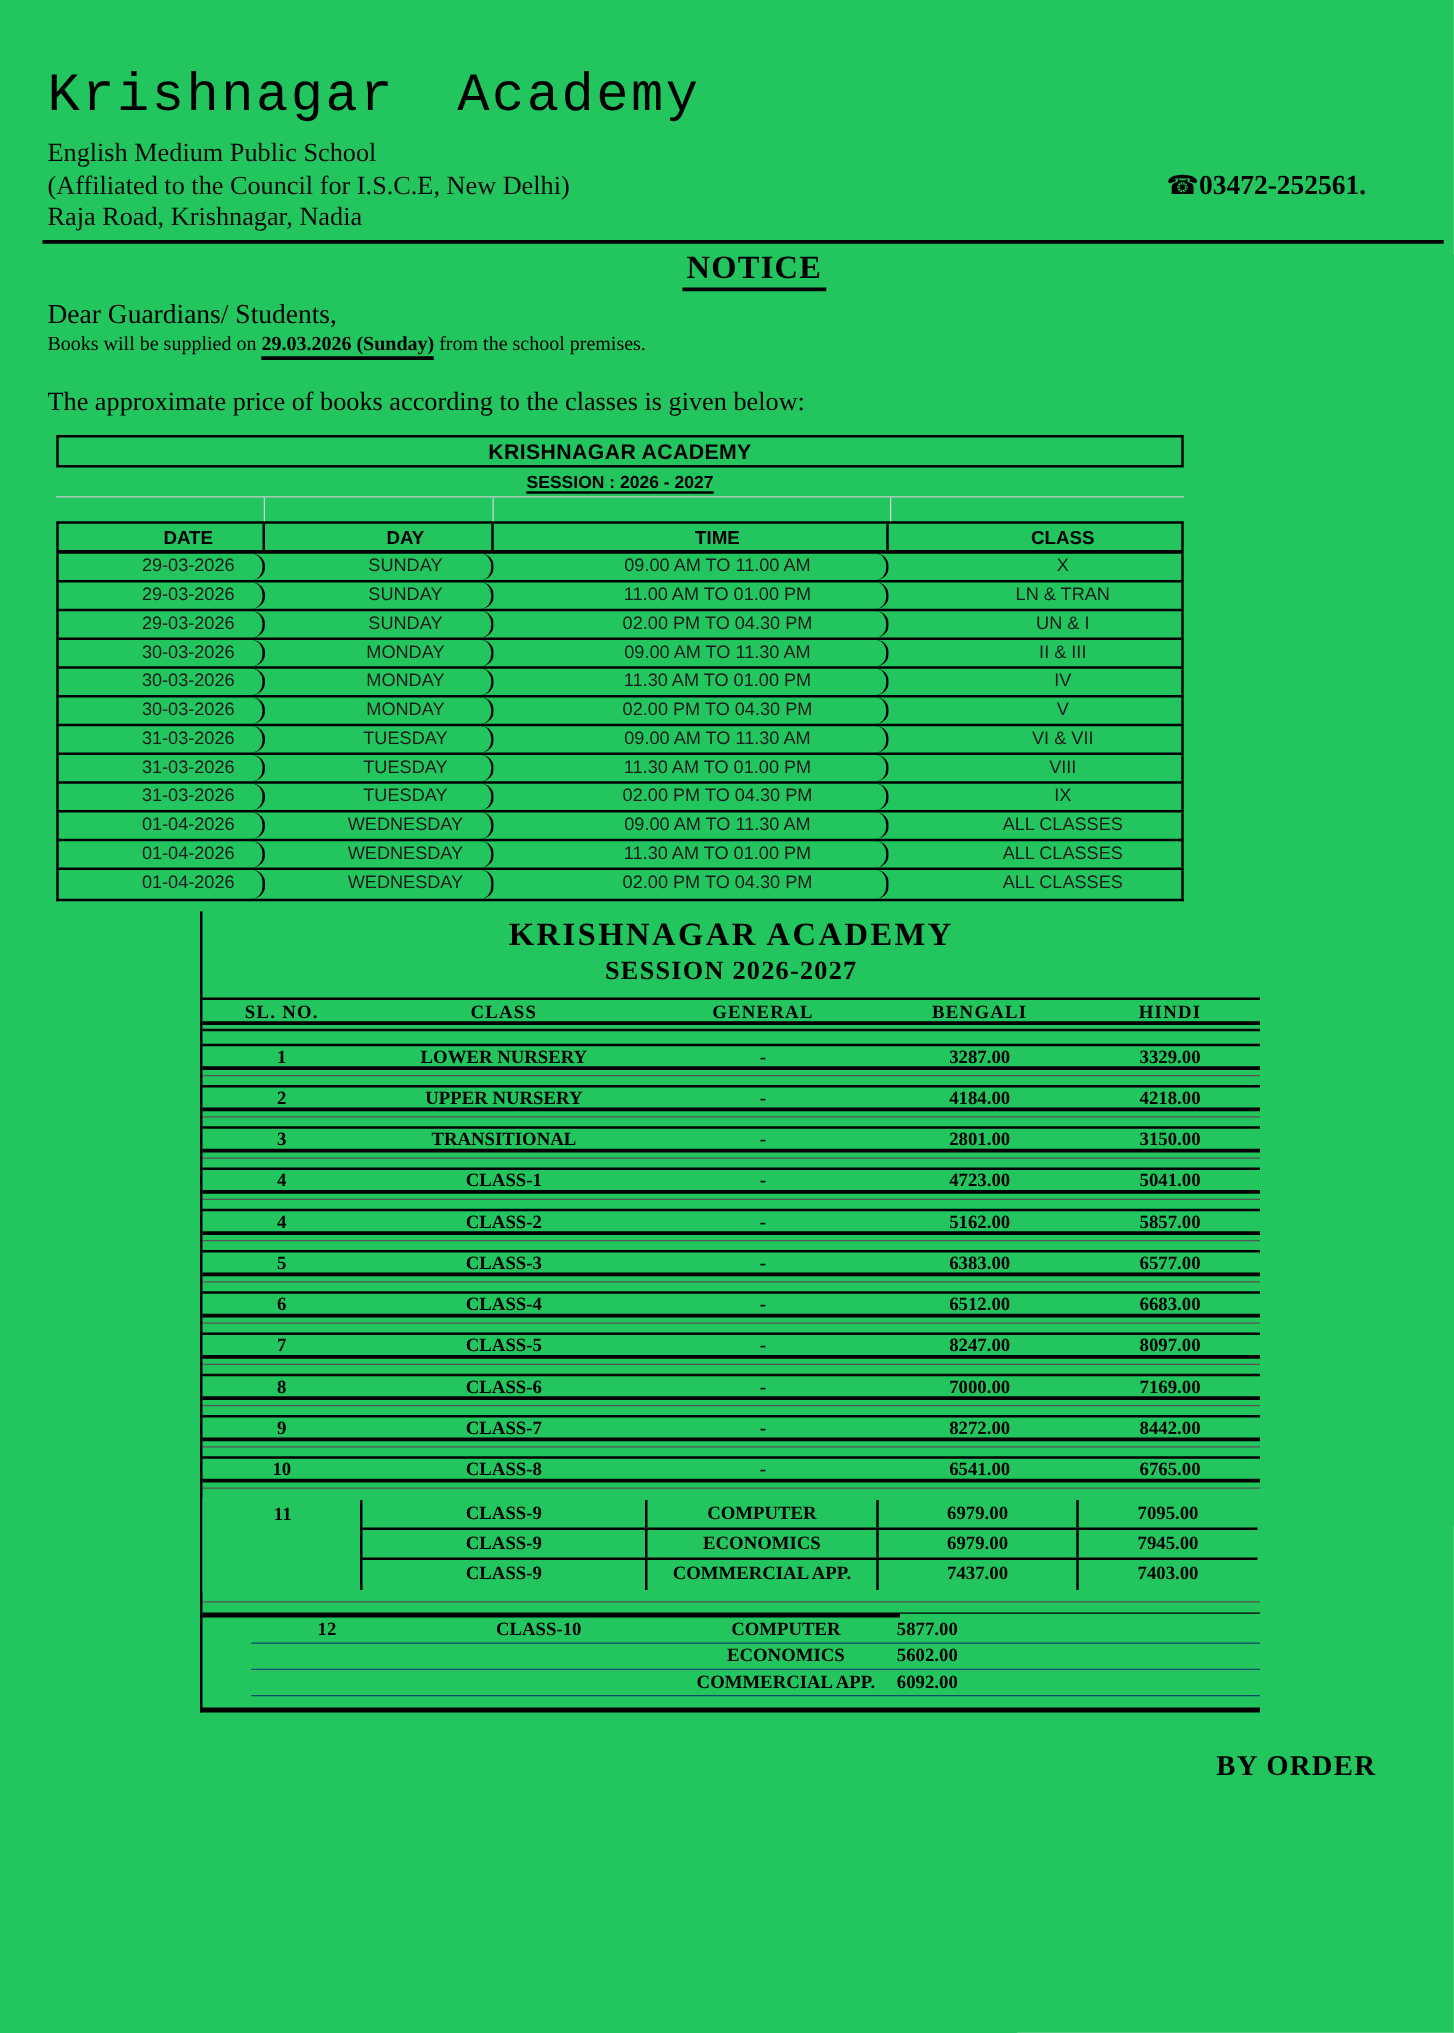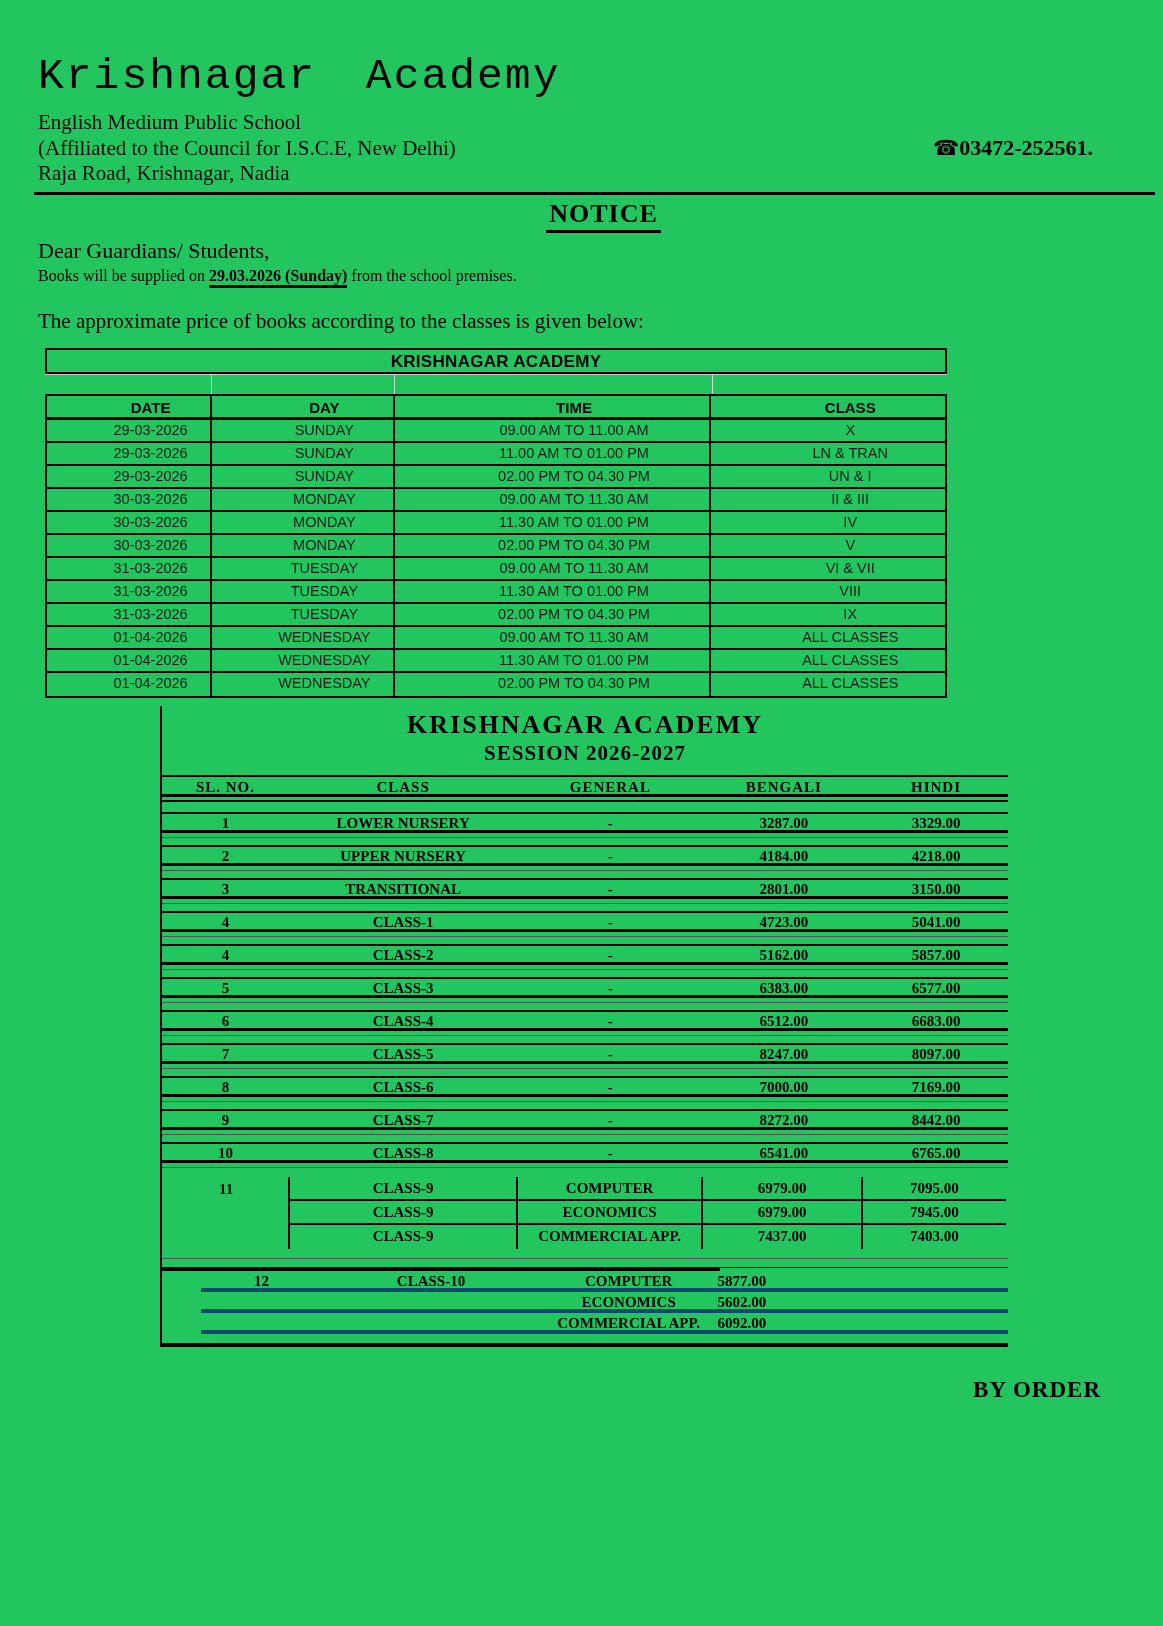--- a/index.html
+++ b/index.html
@@ -42,21 +42,21 @@
   .t1-empty { position:relative; height:20px; border-top:1px solid #cccccc; }
   .stub { position:absolute; top:0; bottom:0; width:1px; background:#d2d2d2; }
   .t1-head {
     display:flex; border:2px solid #000; border-bottom-width:3px;
     height:26px; font-weight:bold; font-size:15px;
   }
   .t1-head > div { line-height:23px; }
   .t1-body { border:2px solid #000; border-top:none; }
   .t1row { display:flex; height:23px; border-bottom:2px solid #000; font-size:14.5px; color:#1b1b1b; }
   .t1row:last-child { border-bottom:none; }
-  .t1row > div { line-height:21px; }
+  .t1row > div { line-height:21px;border-radius:10px; }
   .t1 .cell { text-align:center;padding-left:44px; }
   .t1 .cell:not(:last-child) { border-right:2px solid #000; }
   .cd { width:18.4%; } .cy { width:20.3%; } .ct { width:35.3%; } .cc { width:26%; }
   
   .t2 {
     margin:8px 0 0 160px; width:848px; border-left:2px solid #000;
     font-family:"Liberation Serif", serif; font-weight:bold; padding-top:4px;
     position:relative;
   }
   .t2-title { text-align:center; font-size:26px; line-height:30px; letter-spacing:2px; }
@@ -83,21 +83,21 @@
   .c9row { display:flex; height:24px; border-bottom:2px solid #000; }
   .c9row:last-child { border-bottom:none; }
   .c9row > div { line-height:22px; text-align:center; }
   .c9row > div:not(:last-child) { border-right:2px solid #000; }
   .c9cl { width:31.8%; } .c9gn { width:25.9%; } .c9bn { width:22.3%; } .c9hn { width:20%; }
   .gapline { height:2px; border-bottom:1px solid #555; margin-bottom:8px; }
   
   .t2c10top { position:relative; height:4px; }
   .t2c10top .seg-thick { position:absolute; left:0; top:0; width:66%; height:4px; background:#000; }
   .t2c10top .seg-thin  { position:absolute; right:0; top:0; width:34%; height:1px; background:#000; }
-  .c10row { display:flex; height:21px; border-bottom:4px solid #0c4a6e; font-size:15px;margin-left:39px; }
+  .c10row { display:flex; height:21px; border-bottom:1px solid #0c4a6e; font-size:15px;margin-left:39px; }
   .c10row > div { line-height:20px; }
   .kpr { width:36%; text-align:left; }
   .t2-bottom { height:4px; background:#000; margin:9px 0 0 -2px; }
   
   .by-order { margin:30px 62px 0 0; text-align:right; font-size:23px; font-weight:bold; letter-spacing:1px; }
 </style>
 </head>
 <body>
 
 <div class="page">
@@ -113,20 +113,23 @@
 
   <div class="notice-line">
     <span class="notice-title">NOTICE</span>
   </div>
   <div class="salutation">Dear Guardians/ Students,</div>
   <div class="supply"><span>Books will be supplied on </span><span class="hl">29.03.2026 (Sunday)</span><span> from the school premises.</span></div>
   <div class="intro">The approximate price of books according to the classes is given below:</div>
 
   <div class="t1">
     <div class="t1-title">KRISHNAGAR ACADEMY</div>
+    <div class="t1-session">
+      <span>SESSION : 2026 - 2027</span>
+    </div>
     <div class="t1-empty">
       <div class="stub" style="left:18.4%"></div>
       <div class="stub" style="left:38.7%"></div>
       <div class="stub" style="left:74%"></div>
     </div>
     <div class="t1-head">
       <div class="cell cd">DATE</div>
       <div class="cell cy">DAY</div>
       <div class="cell ct">TIME</div>
       <div class="cell cc">CLASS</div>

